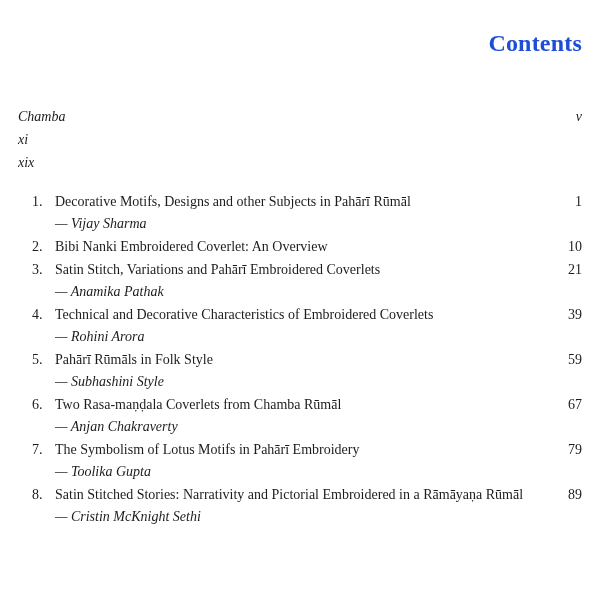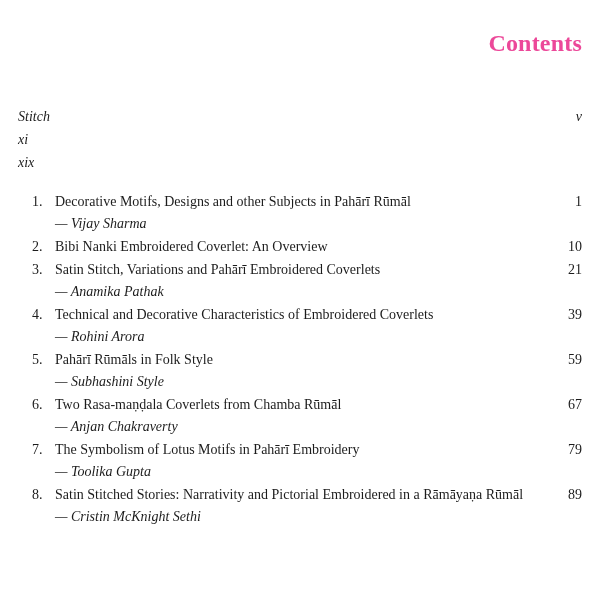--- a/index.html
+++ b/index.html
@@ -71,26 +71,26 @@
   }
   .it {
   }
 </style>
 </head>
 <body>
 
 <div class="page">
 
   <div class="title-row">
-    <span class="contents-title" style="color: #ec4899;">Contents</span>
+    <span class="contents-title" style="color: #1d4ed8;">Contents</span>
   </div>
 
   <div class="front">
     <div class="fm-row">
-      <span>Stitch</span>
+      <span>Chamba</span>
       <span>v</span>
     </div>
     <div class="fm-row">
       <span>xi</span>
     </div>
     <div class="fm-row">
       <span>xix</span>
     </div>
   </div>
 

